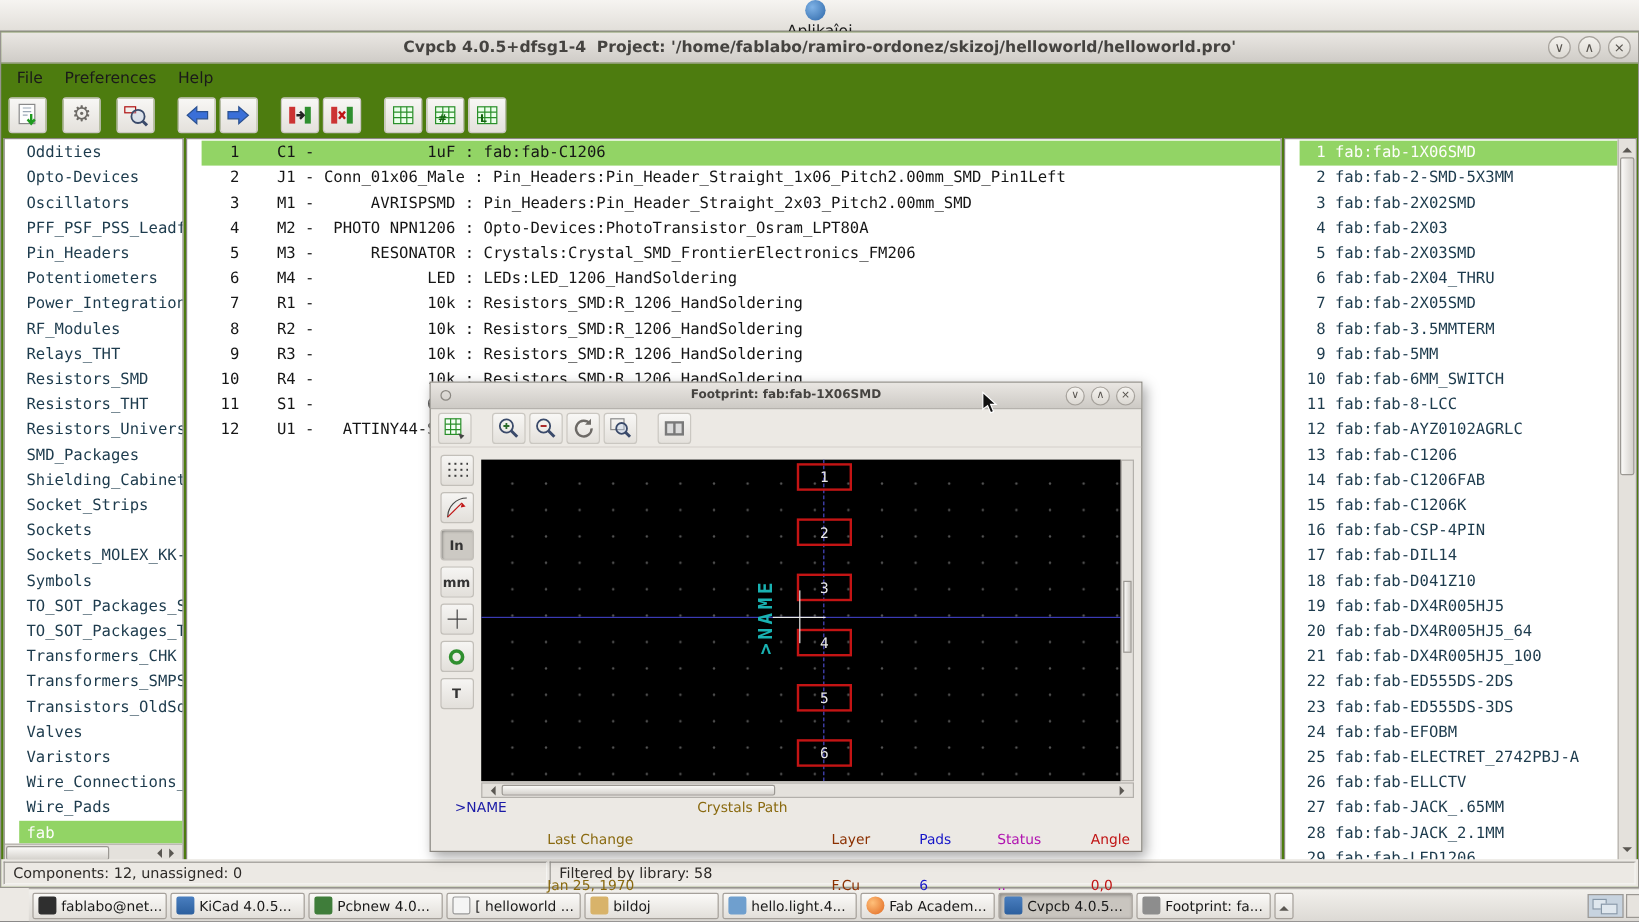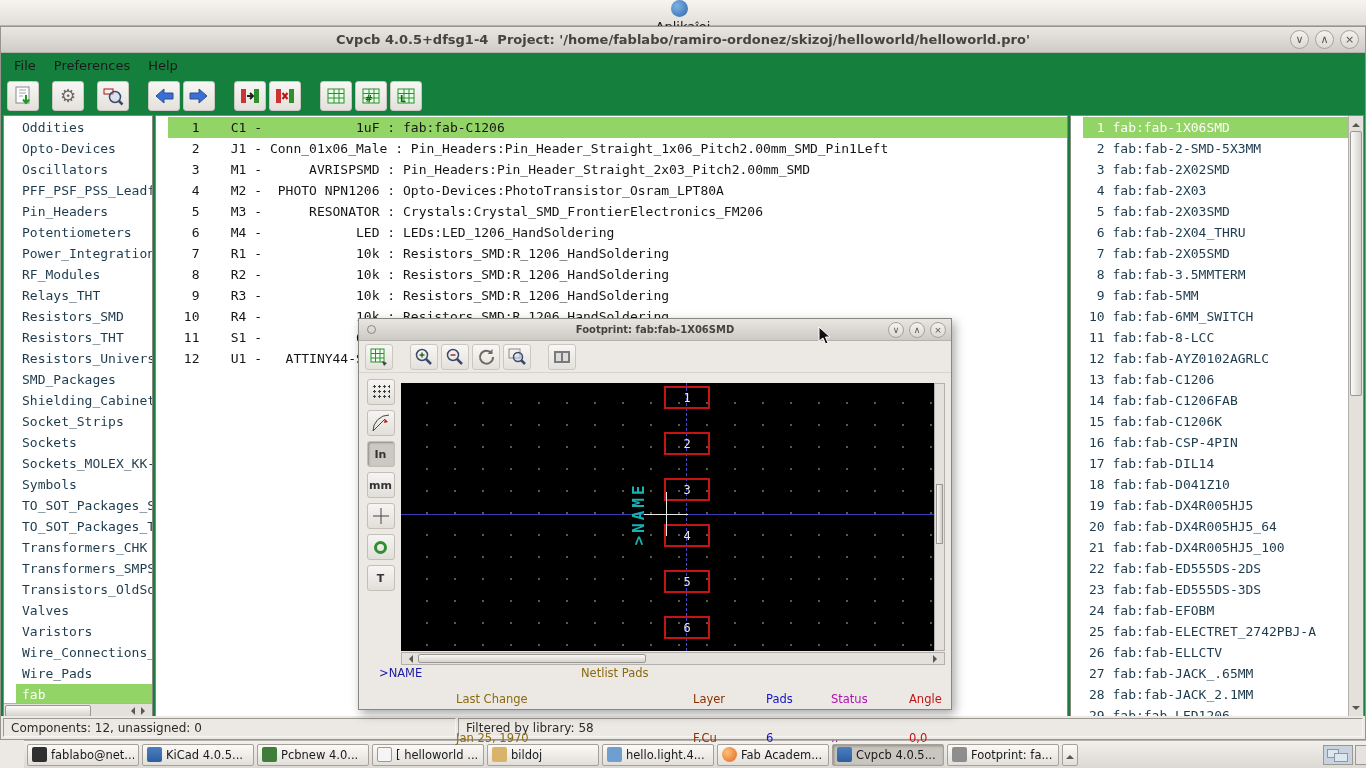--- a/index.html
+++ b/index.html
@@ -20,21 +20,21 @@
   .kbd{font-weight:bold;font-size:12px;}
   .sigbars{display:flex;align-items:flex-end;gap:1px;}
   .sigbars i{display:block;width:3px;background:#7a7a72;}
   .clip{width:11px;height:14px;background:#fdfdfd;border:1px solid #8a8a84;position:relative;}
   .clip::before{content:"";position:absolute;left:2px;top:-3px;width:5px;height:3px;background:#b5b2ad;}
   .temp{font-size:13px;}
   .clock{font-size:13px;white-space:pre;}
 
   
   .main-window{position:absolute;left:0;top:26px;width:1366px;height:714px;
-    background:#15803d;border:1px solid #97948f;}
+    background:#4d7c0f;border:1px solid #97948f;}
   .titlebar{position:relative;height:26px;background:linear-gradient(#eae7e3,#cfccc7);
     border-bottom:1px solid #b5b2ad;display:flex;align-items:center;justify-content:center;}
   .titlebar .t-text{font-weight:bold;font-size:13px;color:#454340;white-space:pre;}
   .winbtns{position:absolute;right:6px;top:3px;display:flex;gap:6px;}
   .winbtn{width:19px;height:19px;border-radius:50%;border:1px solid #a6a29c;
     background:linear-gradient(#f4f2ee,#dcd9d3);display:flex;align-items:center;justify-content:center;
     font-size:11px;color:#57534e;}
   .menubar{height:24px;display:flex;align-items:center;padding:0 4px;font-size:13px;}
   .menubar span{padding:3px 9px;}
   .toolbar{height:38px;display:flex;align-items:center;padding:0 6px;}
@@ -416,21 +416,21 @@
           <span class="tri-r"></span>
         </span>
     </div>
 
     <div class="fp-info">
       <span class="fi c-name" style="left:18px;top:0;">&gt;NAME</span>
       <span class="fi c-olive" style="left:95px;top:0;">
         <span class="lab">Last Change</span>
         <span class="val">Jan 25, 1970</span>
       </span>
-      <span class="fi c-olive" style="left:220px;top:0;">Netlist Pads</span>
+      <span class="fi c-olive" style="left:220px;top:0;">Crystals Path</span>
       <span class="fi c-layer" style="left:332px;top:0;">
         <span class="lab">Layer</span>
         <span class="val">F.Cu</span>
       </span>
       <span class="fi c-blue" style="left:405px;top:0;">
         <span class="lab">Pads</span>
         <span class="val">6</span>
       </span>
       <span class="fi c-mag" style="left:470px;top:0;">
         <span class="lab">Status</span>

